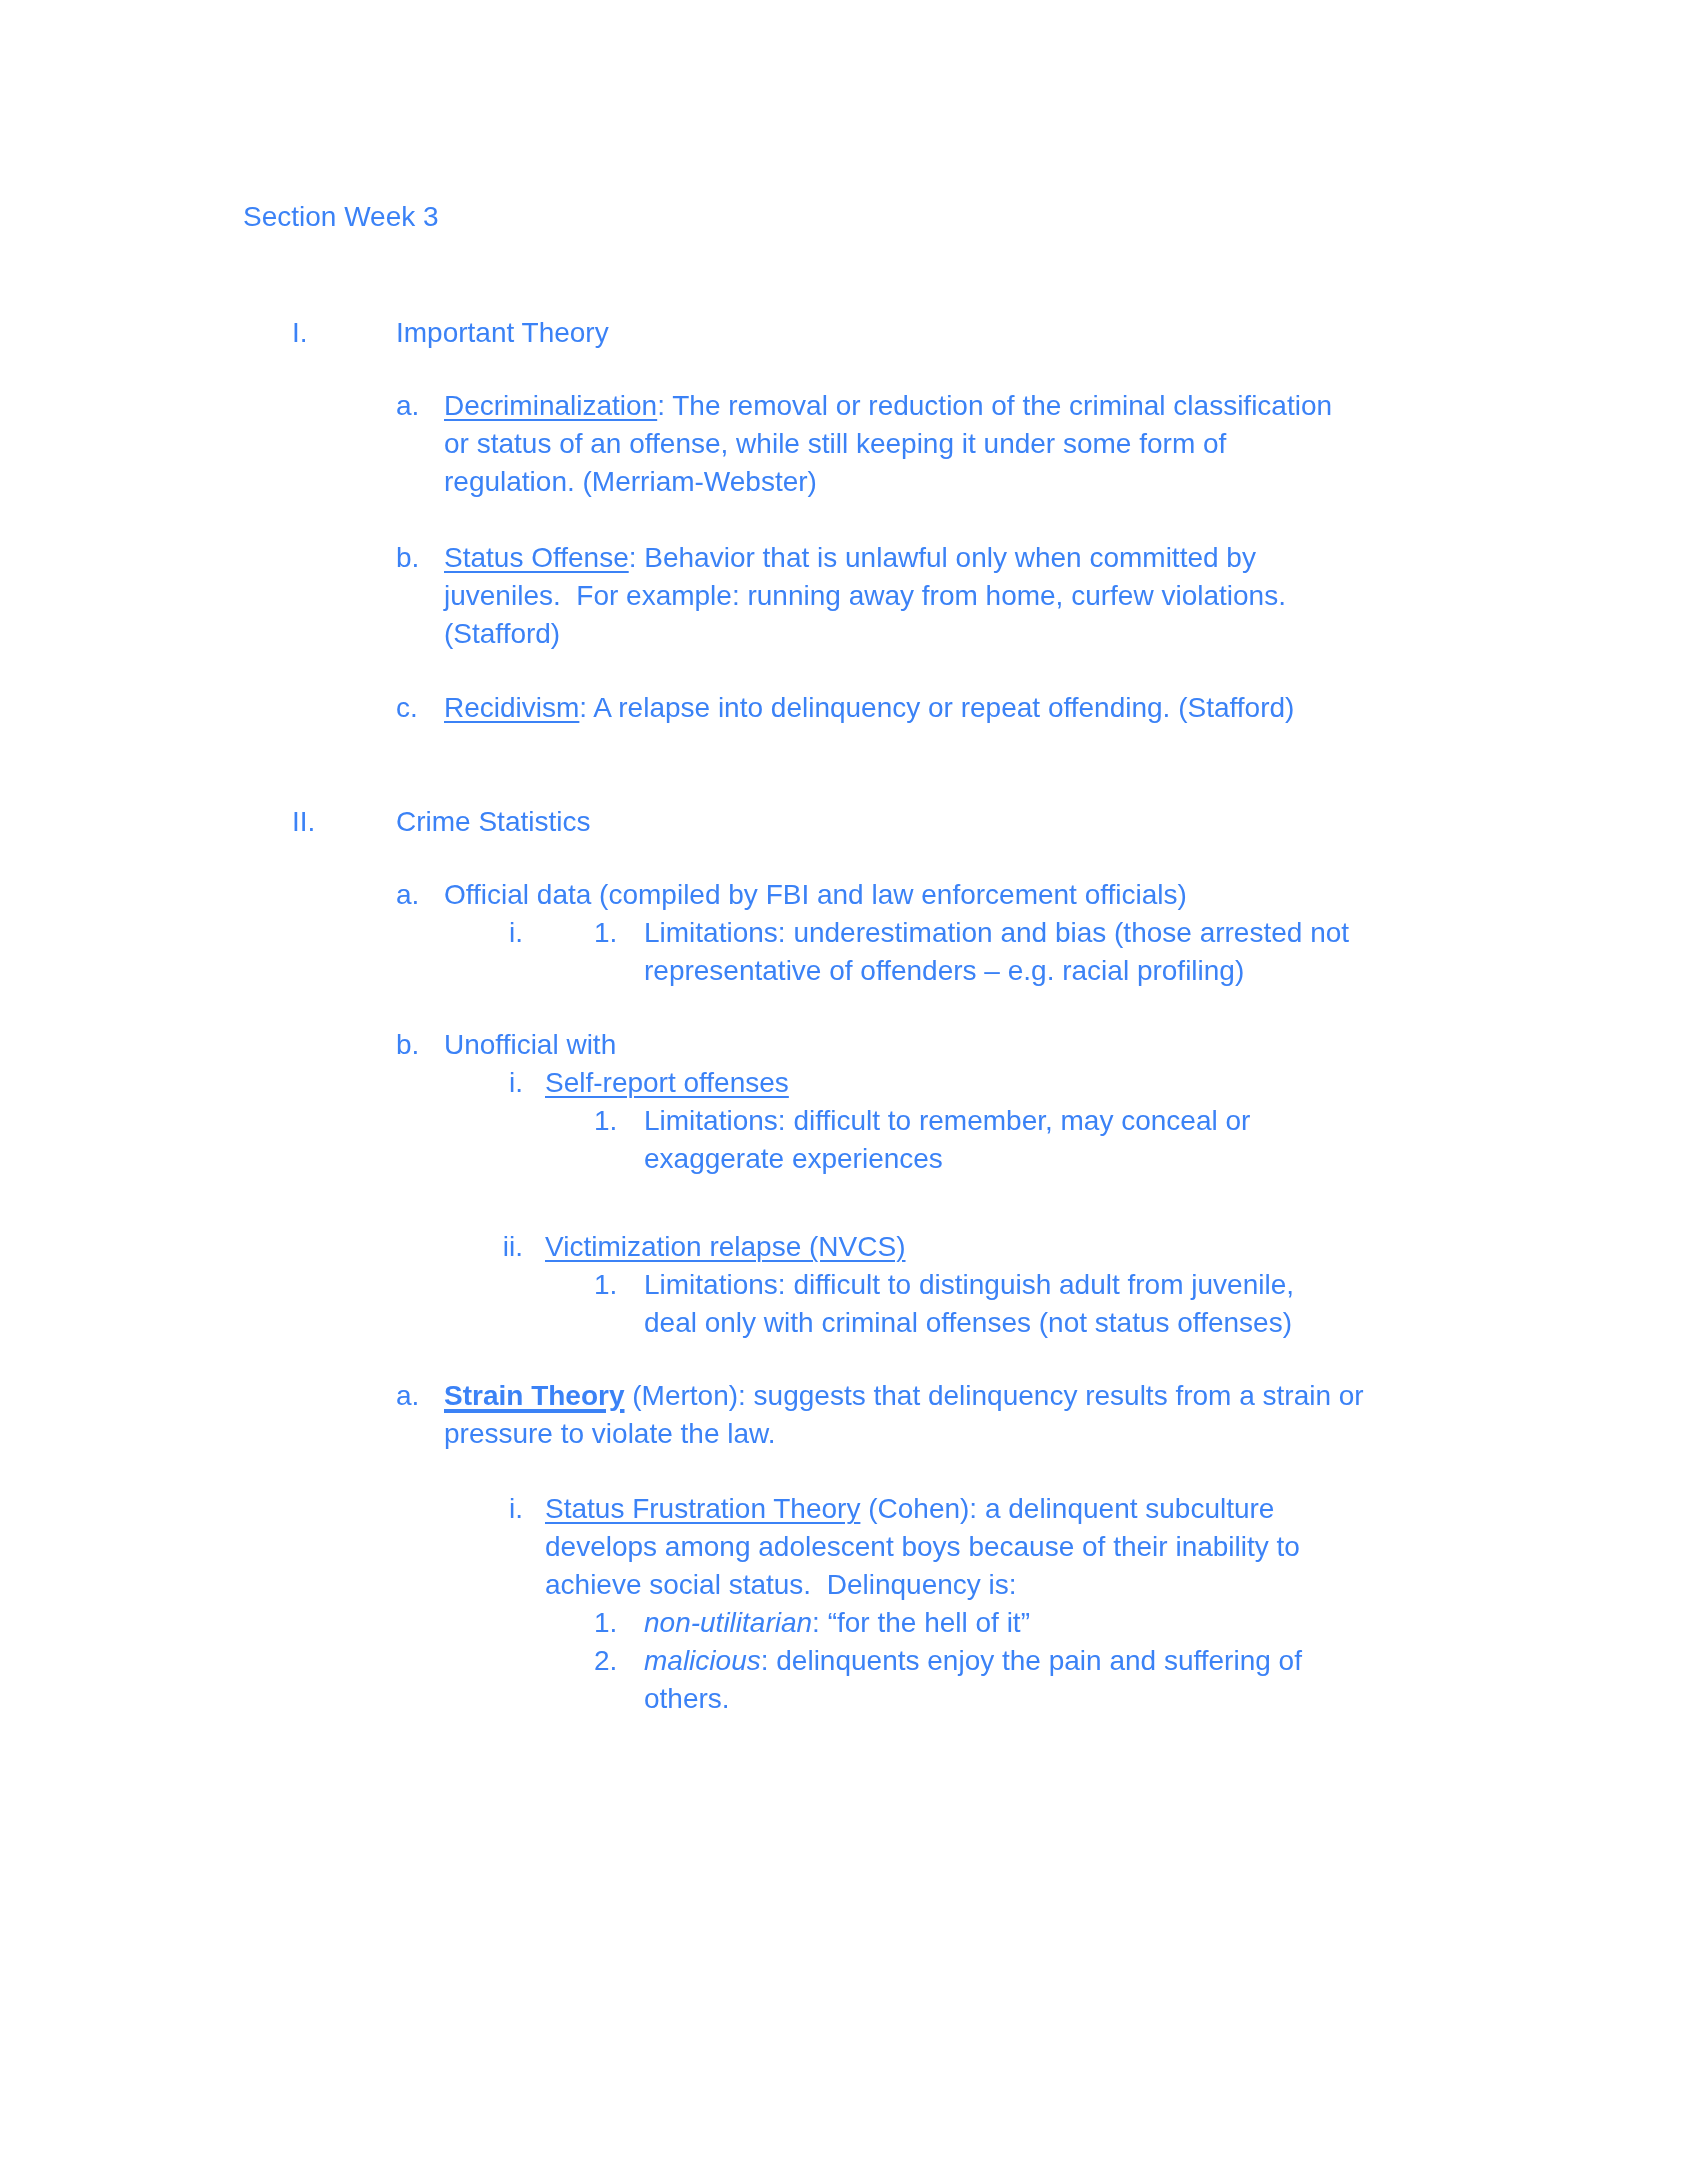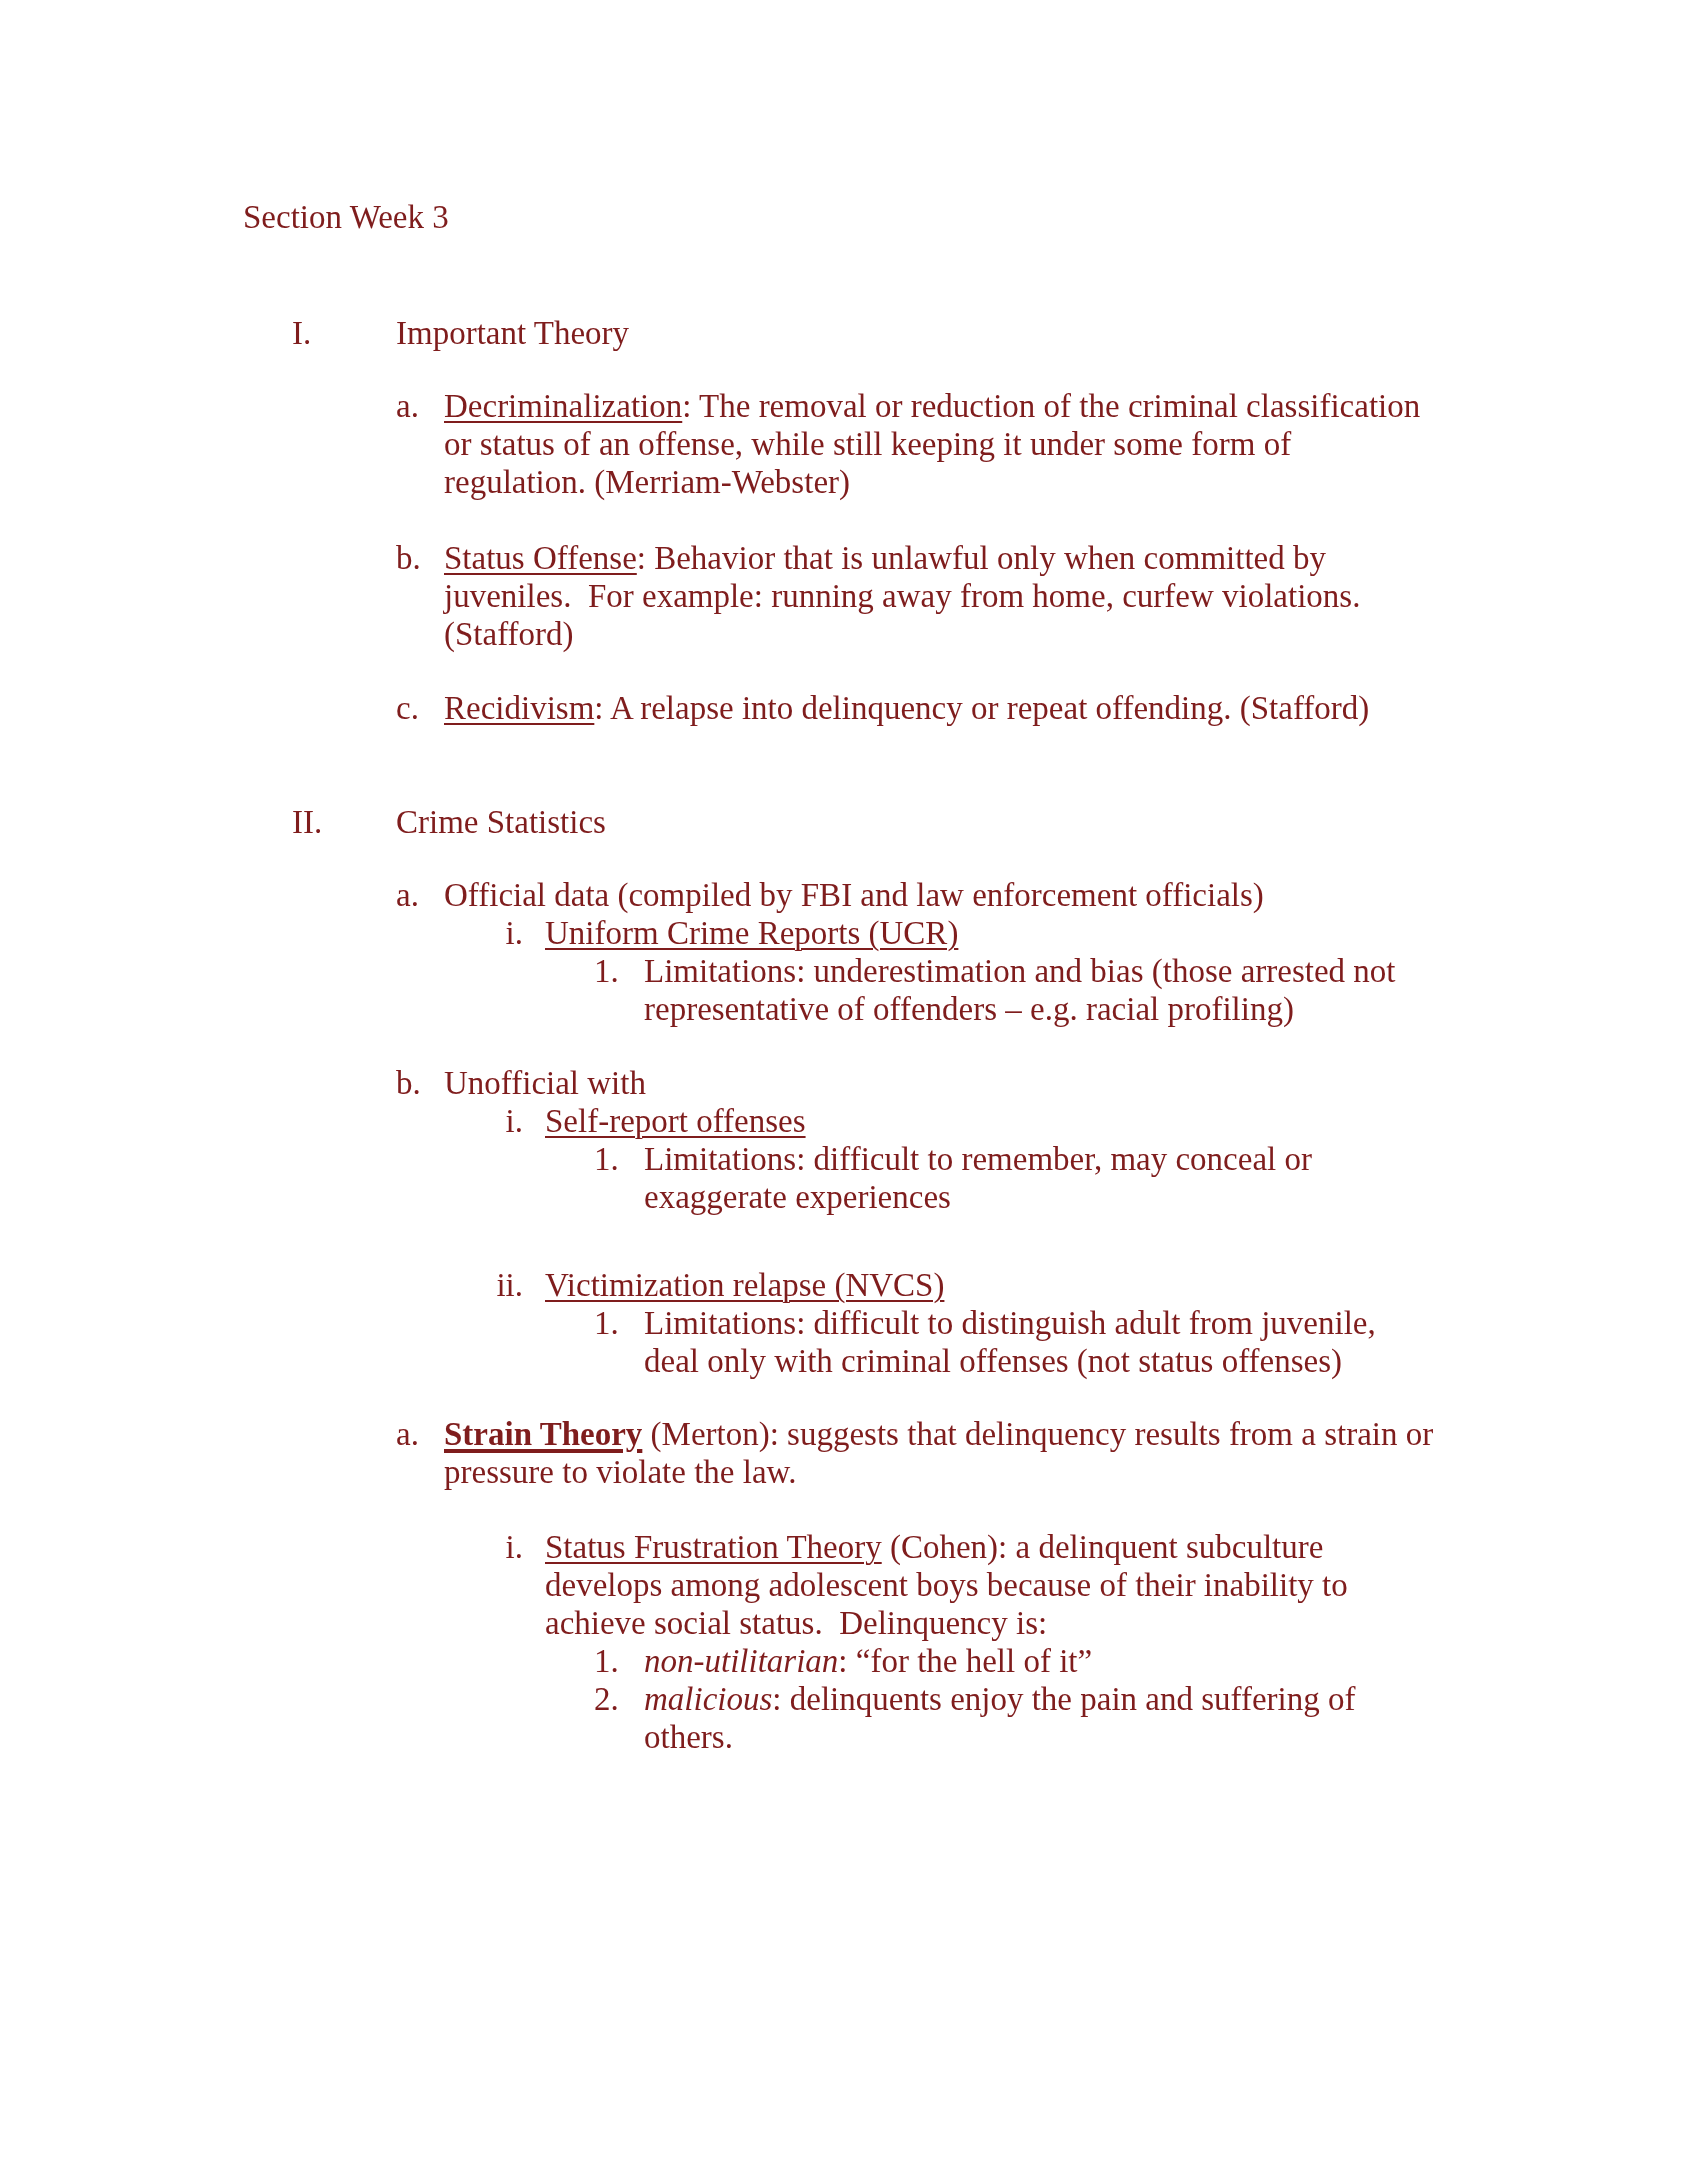--- a/index.html
+++ b/index.html
@@ -5,23 +5,23 @@
   html, body {
     margin: 0;
     padding: 0;
     background: #ffffff;
   }
   .page {
     position: relative;
     width: 1683px;
     height: 2178px;
     background: #ffffff;
-    color: #7f1d1d;
-    font-family: Liberation Serif, serif;
-    font-size: 33px;
+    color: #3b82f6;
+    font-family: Liberation Sans, sans-serif;
+    font-size: 28px;
     line-height: 38px;
     overflow: hidden;
   }
   .block {
     position: relative;
     white-space: pre-wrap;
   }
   
   .lvl-title { padding-left: 243px; }
 
@@ -58,21 +58,21 @@
 
 <div class="page">
   <div id="outline-content">
       <div class="block lvl-title" style="margin-top: 198px;"><span class="text"><span>Section Week 3</span></span></div>
       <div class="block lvl-I" style="margin-top: 78px;"><span class="marker">I.</span><span class="text"><span>Important Theory</span></span></div>
       <div class="block lvl-a" style="margin-top: 35px;"><span class="marker">a.</span><span class="text"><span class="u">Decriminalization</span><span>: The removal or reduction of the criminal classification<br>or status of an offense, while still keeping it under some form of<br>regulation. (Merriam-Webster)</span></span></div>
       <div class="block lvl-a" style="margin-top: 38px;"><span class="marker">b.</span><span class="text"><span class="u">Status Offense</span><span>: Behavior that is unlawful only when committed by<br>juveniles.  For example: running away from home, curfew violations.<br>(Stafford)</span></span></div>
       <div class="block lvl-a" style="margin-top: 36px;"><span class="marker">c.</span><span class="text"><span class="u">Recidivism</span><span>: A relapse into delinquency or repeat offending. (Stafford)</span></span></div>
       <div class="block lvl-I" style="margin-top: 76px;"><span class="marker">II.</span><span class="text"><span>Crime Statistics</span></span></div>
       <div class="block lvl-a" style="margin-top: 35px;"><span class="marker">a.</span><span class="text"><span>Official data (compiled by FBI and law enforcement officials)</span></span></div>
-      <div class="block lvl-i"><span class="marker">i.</span><span class="text"><span class="u">Uniform Crime Reports (UCR)</span></span></div>
+      <div class="block lvl-i"><span class="marker">i.</span></div>
       <div class="block lvl-1"><span class="marker">1.</span><span class="text"><span>Limitations: underestimation and bias (those arrested not<br>representative of offenders – e.g. racial profiling)</span></span></div>
       <div class="block lvl-a" style="margin-top: 36px;"><span class="marker">b.</span><span class="text"><span>Unofficial with</span></span></div>
       <div class="block lvl-i"><span class="marker">i.</span><span class="text"><span class="u">Self-report offenses</span></span></div>
       <div class="block lvl-1"><span class="marker">1.</span><span class="text"><span>Limitations: difficult to remember, may conceal or<br>exaggerate experiences</span></span></div>
       <div class="block lvl-i" style="margin-top: 50px;"><span class="marker">ii.</span><span class="text"><span class="u">Victimization relapse (NVCS)</span></span></div>
       <div class="block lvl-1"><span class="marker">1.</span><span class="text"><span>Limitations: difficult to distinguish adult from juvenile,<br>deal only with criminal offenses (not status offenses)</span></span></div>
       <div class="block lvl-a" style="margin-top: 35px;"><span class="marker">a.</span><span class="text"><span class="u b">Strain Theory</span><span> (Merton): suggests that delinquency results from a strain or<br>pressure to violate the law.</span></span></div>
       <div class="block lvl-i" style="margin-top: 37px;"><span class="marker">i.</span><span class="text"><span class="u">Status Frustration Theory</span><span> (Cohen): a delinquent subculture<br>develops among adolescent boys because of their inability to<br>achieve social status.  Delinquency is:</span></span></div>
       <div class="block lvl-1"><span class="marker">1.</span><span class="text"><span class="i">non-utilitarian</span><span>: “for the hell of it”</span></span></div>
       <div class="block lvl-1"><span class="marker">2.</span><span class="text"><span class="i">malicious</span><span>: delinquents enjoy the pain and suffering of<br>others.</span></span></div>

